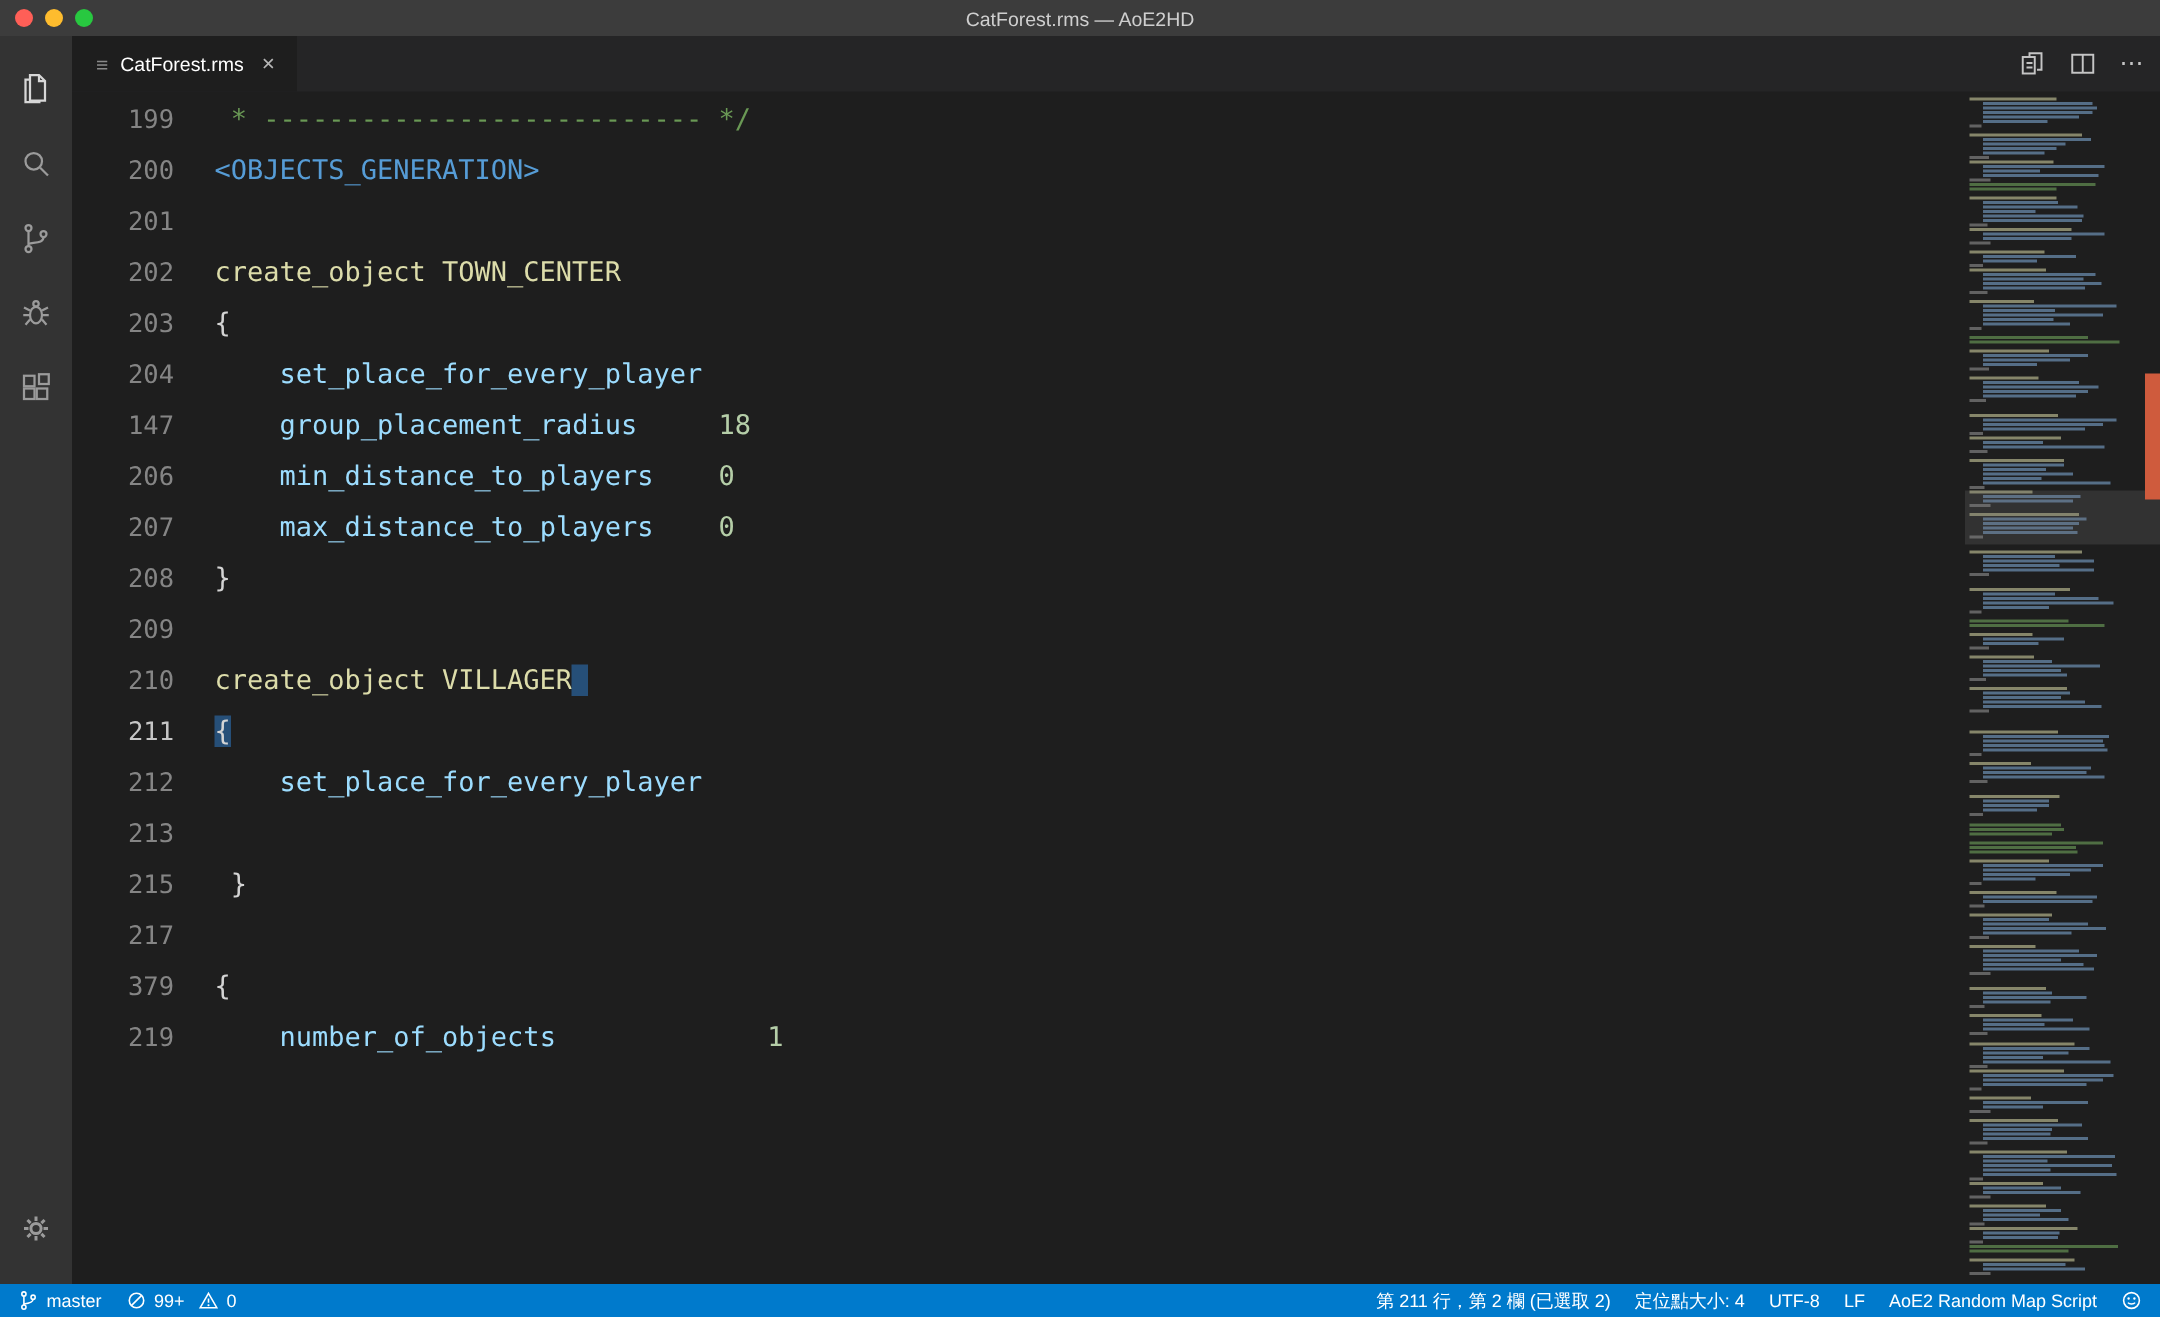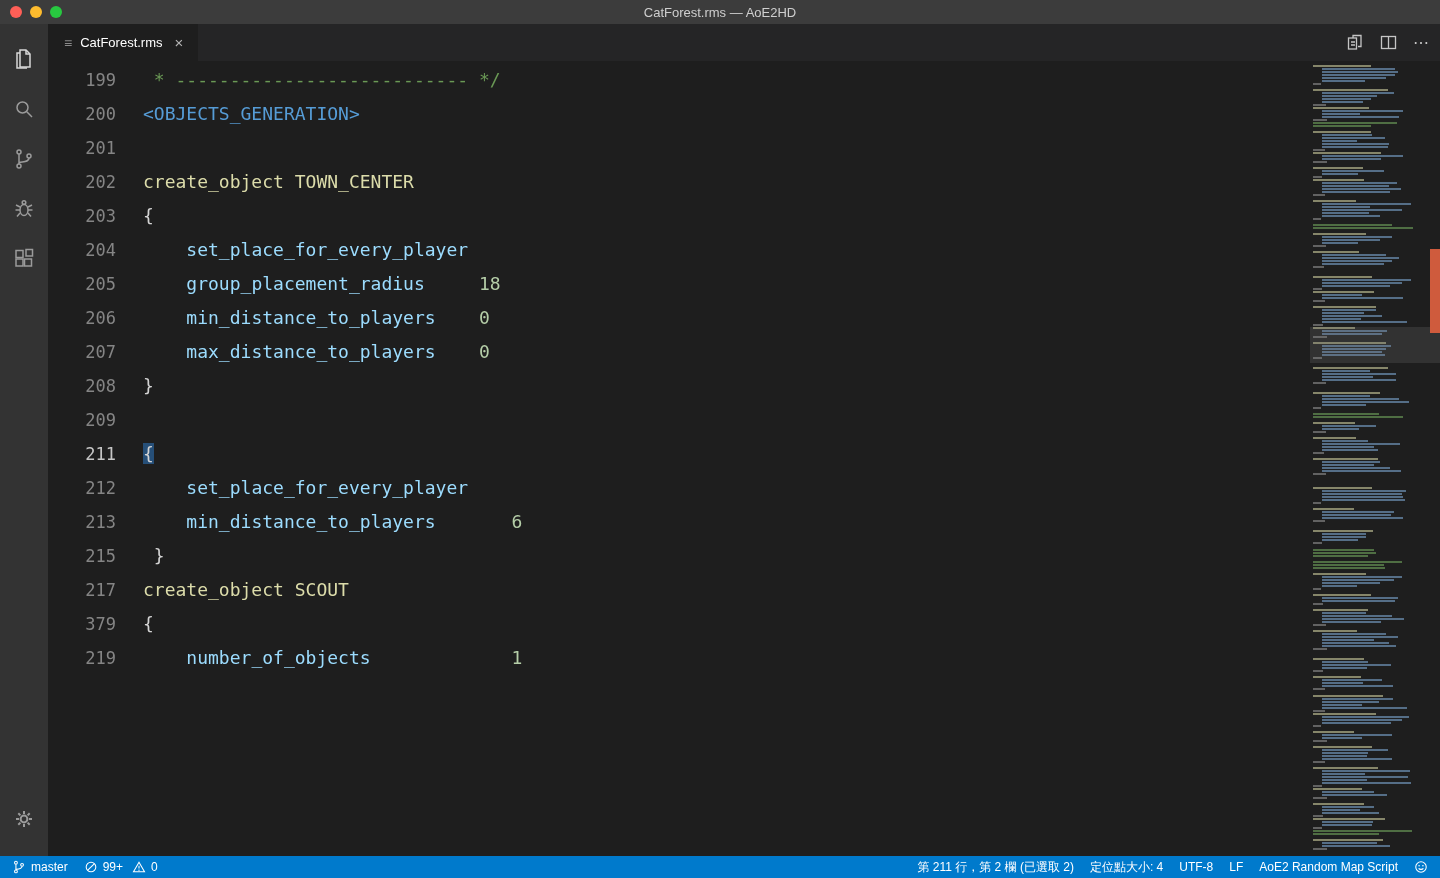--- a/index.html
+++ b/index.html
@@ -157,30 +157,31 @@
     </div>
 
     <div class="editor">
       <div>
           <div class="code-line"><div class="gutter">199</div><div class="code-text"><span class="c-comment"> * --------------------------- */</span></div></div>
           <div class="code-line"><div class="gutter">200</div><div class="code-text"><span class="c-tag">&lt;OBJECTS_GENERATION&gt;</span></div></div>
           <div class="code-line"><div class="gutter">201</div><div class="code-text"></div></div>
           <div class="code-line"><div class="gutter">202</div><div class="code-text"><span class="c-kw">create_object TOWN_CENTER</span></div></div>
           <div class="code-line"><div class="gutter">203</div><div class="code-text"><span class="c-punct">{</span></div></div>
           <div class="code-line"><div class="gutter">204</div><div class="code-text"><span class="c-plain">    </span><span class="c-attr">set_place_for_every_player</span></div></div>
-          <div class="code-line"><div class="gutter">205</div><div class="code-text"><span class="c-plain">    </span><span class="c-attr">group_placement_radius</span><span class="c-plain">     </span><span class="c-num">18</span></div></div>
+          <div class="code-line"><div class="gutter">147</div><div class="code-text"><span class="c-plain">    </span><span class="c-attr">group_placement_radius</span><span class="c-plain">     </span><span class="c-num">18</span></div></div>
           <div class="code-line"><div class="gutter">206</div><div class="code-text"><span class="c-plain">    </span><span class="c-attr">min_distance_to_players</span><span class="c-plain">    </span><span class="c-num">0</span></div></div>
           <div class="code-line"><div class="gutter">207</div><div class="code-text"><span class="c-plain">    </span><span class="c-attr">max_distance_to_players</span><span class="c-plain">    </span><span class="c-num">0</span></div></div>
           <div class="code-line"><div class="gutter">208</div><div class="code-text"><span class="c-punct">}</span></div></div>
           <div class="code-line"><div class="gutter">209</div><div class="code-text"></div></div>
+          <div class="code-line"><div class="gutter">210</div><div class="code-text"><span class="c-kw">create_object VILLAGER</span><span class="c-selbox"> </span></div></div>
           <div class="code-line"><div class="gutter active">211</div><div class="code-text"><span class="c-punct c-sel">{</span></div></div>
           <div class="code-line"><div class="gutter">212</div><div class="code-text"><span class="c-plain">    </span><span class="c-attr">set_place_for_every_player</span></div></div>
-          <div class="code-line"><div class="gutter">213</div><div class="code-text"><span class="c-plain">    </span><span class="c-attr">min_distance_to_players</span><span class="c-plain">       </span><span class="c-num">6</span></div></div>
+          <div class="code-line"><div class="gutter">213</div></div>
           <div class="code-line"><div class="gutter">215</div><div class="code-text"><span class="c-punct"> }</span></div></div>
-          <div class="code-line"><div class="gutter">217</div><div class="code-text"><span class="c-kw">create_object SCOUT</span></div></div>
+          <div class="code-line"><div class="gutter">217</div></div>
           <div class="code-line"><div class="gutter">379</div><div class="code-text"><span class="c-punct">{</span></div></div>
           <div class="code-line"><div class="gutter">219</div><div class="code-text"><span class="c-plain">    </span><span class="c-attr">number_of_objects</span><span class="c-plain">             </span><span class="c-num">1</span></div></div>
         </div>
 
       <div class="minimap">
         <div class="minimap-content">
             <div style="position: absolute; left: 3px; top: 4px; width: 58.1937px; height: 2px; background: rgba(220, 220, 170, 0.55);"></div>
             <div style="position: absolute; left: 12px; top: 7px; width: 73.4294px; height: 2px; background: rgba(140, 190, 240, 0.5);"></div>
             <div style="position: absolute; left: 12px; top: 10px; width: 76.4195px; height: 2px; background: rgba(140, 190, 240, 0.5);"></div>
             <div style="position: absolute; left: 12px; top: 13px; width: 72.9188px; height: 2px; background: rgba(140, 190, 240, 0.5);"></div>

